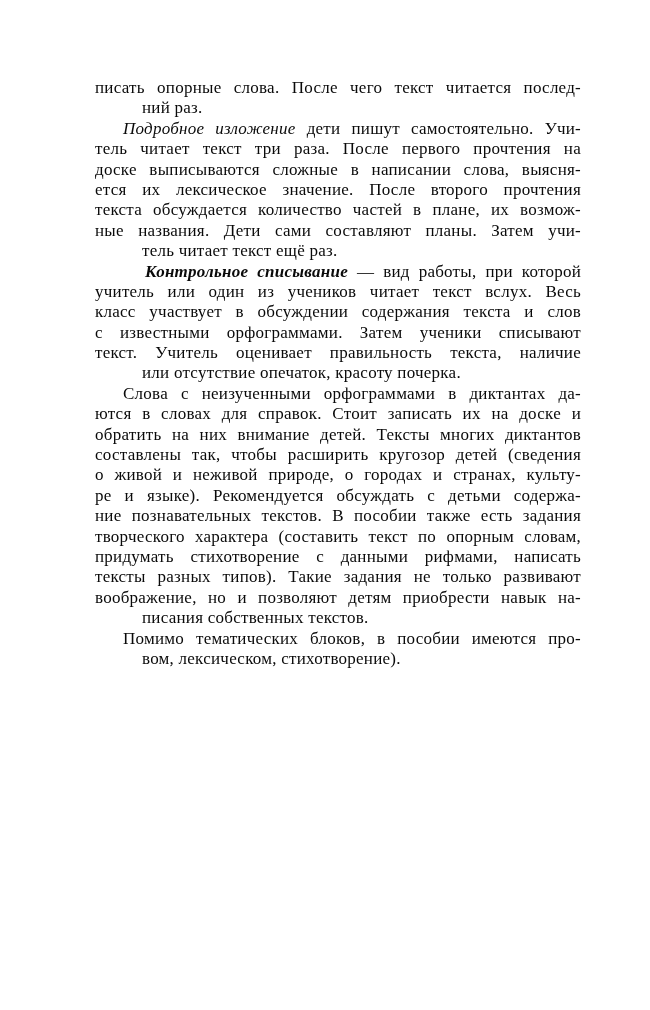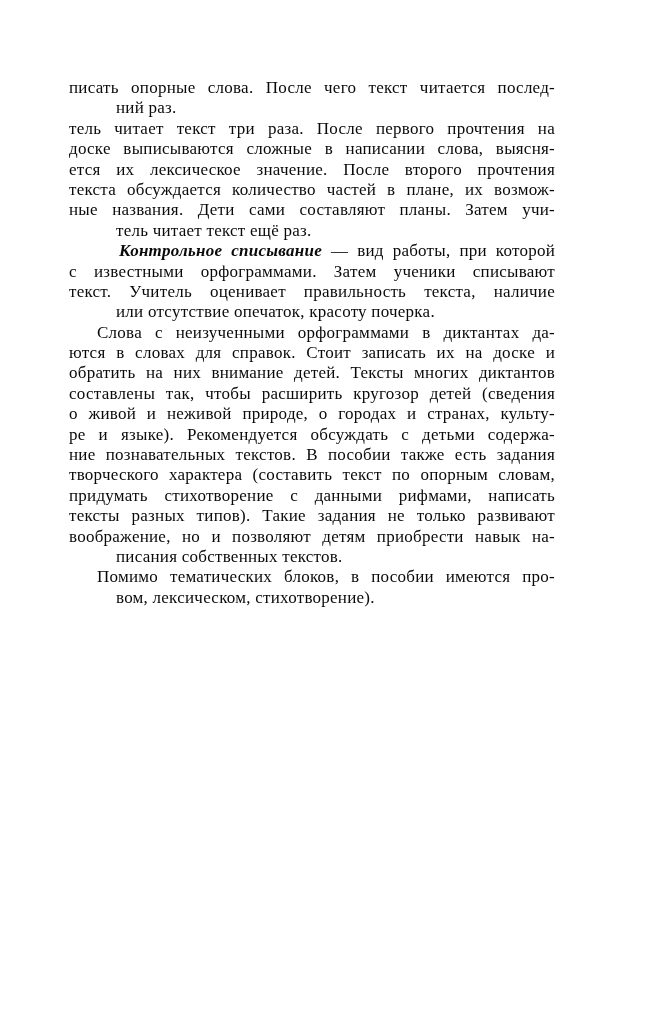--- a/index.html
+++ b/index.html
@@ -8,21 +8,21 @@
     background: #ffffff;
   }
   body {
     width: 650px;
     height: 1010px;
     position: relative;
     overflow: hidden;
   }
   .book-page {
     position: absolute;
-    left: 69px;
+    left: 95px;
     top: 78px;
     width: 486px;
     color: #0a0a0a;
     font-family: "Liberation Serif", "DejaVu Serif", serif;
     font-size: 17px;
     line-height: 20.4px;
     letter-spacing: 0.25px;
   }
   .paragraph { margin: 0; padding: 0; }
   .line {
@@ -43,29 +43,32 @@
 </style>
 </head>
 <body>
 
 <div class="book-page">
     <div class="paragraph">
       <div class="line"><span class="seg-n">писать опорные слова. После чего текст читается послед-</span></div>
       <div class="line last"><span class="seg-n">ний раз.</span></div>
     </div>
     <div class="paragraph">
+      <div class="line indent"><span class="seg-i">Подробное изложение</span><span class="seg-n"> дети пишут самостоятельно. Учи-</span></div>
       <div class="line"><span class="seg-n">тель читает текст три раза. После первого прочтения на</span></div>
       <div class="line"><span class="seg-n">доске выписываются сложные в написании слова, выясня-</span></div>
       <div class="line"><span class="seg-n">ется их лексическое значение. После второго прочтения</span></div>
       <div class="line"><span class="seg-n">текста обсуждается количество частей в плане, их возмож-</span></div>
       <div class="line"><span class="seg-n">ные названия. Дети сами составляют планы. Затем учи-</span></div>
       <div class="line last"><span class="seg-n">тель читает текст ещё раз.</span></div>
     </div>
     <div class="paragraph">
       <div class="line indent"><span class="seg-bi">Контрольное списывание</span><span class="seg-n"> — вид работы, при которой</span></div>
+      <div class="line"><span class="seg-n">учитель или один из учеников читает текст вслух. Весь</span></div>
+      <div class="line"><span class="seg-n">класс участвует в обсуждении содержания текста и слов</span></div>
       <div class="line"><span class="seg-n">с известными орфограммами. Затем ученики списывают</span></div>
       <div class="line"><span class="seg-n">текст. Учитель оценивает правильность текста, наличие</span></div>
       <div class="line last"><span class="seg-n">или отсутствие опечаток, красоту почерка.</span></div>
     </div>
     <div class="paragraph">
       <div class="line indent"><span class="seg-n">Слова с неизученными орфограммами в диктантах да-</span></div>
       <div class="line"><span class="seg-n">ются в словах для справок. Стоит записать их на доске и</span></div>
       <div class="line"><span class="seg-n">обратить на них внимание детей. Тексты многих диктантов</span></div>
       <div class="line"><span class="seg-n">составлены так, чтобы расширить кругозор детей (сведения</span></div>
       <div class="line"><span class="seg-n">о живой и неживой природе, о городах и странах, культу-</span></div>

